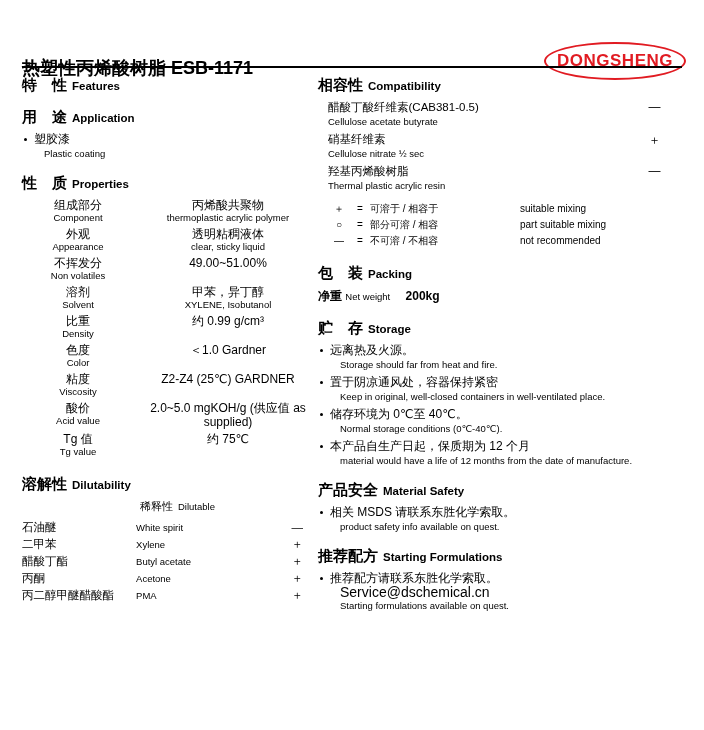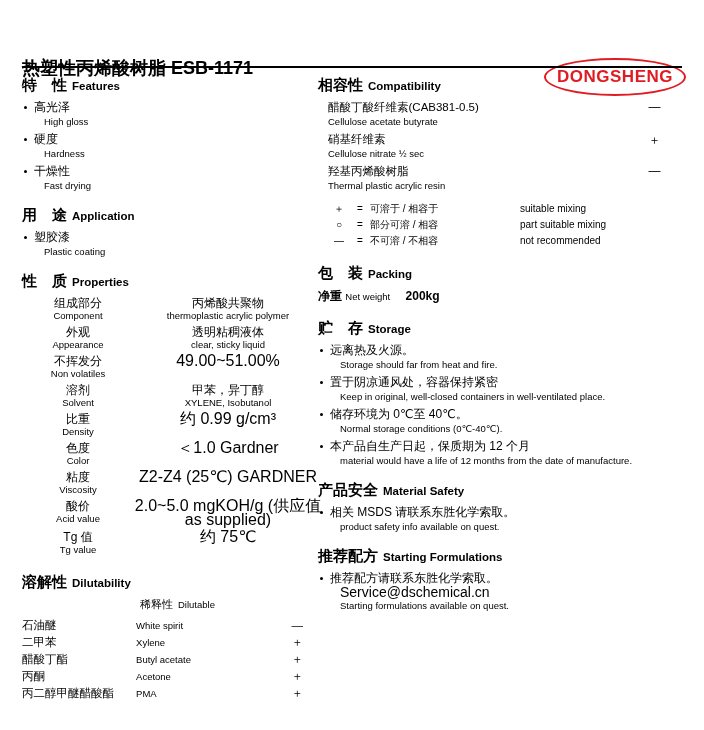--- a/index.html
+++ b/index.html
@@ -14,21 +14,21 @@
   .page{position:relative;width:572px;height:730px;}
 
   
   .header{position:absolute;left:0;top:18px;width:704px;height:52px;}
   .doc-title{
     position:absolute;left:22px;top:38px;
     font-size:18px;font-weight:bold;letter-spacing:0px;
     white-space:nowrap;
   }
   .logo{
-    position:absolute;right:18px;top:40px;
+    position:absolute;right:18px;top:24px;
     width:142px;height:38px;
     border:2.5px solid #e11b22;border-radius:50%;
     display:flex;align-items:center;justify-content:center;
     box-sizing:border-box;
   }
   .logo-text{
     color:#e11b22;font-weight:bold;font-size:17px;
     letter-spacing:.5px;font-family:"Liberation Sans",sans-serif;
   }
   .rule{
@@ -58,21 +58,21 @@
   .en-sub-noindent{font-size:9.5px;line-height:13px;}
 
   
   table.prop{border-collapse:collapse;width:300px;}
   table.prop td{vertical-align:top;padding:0;text-align:center;}
   td.k{width:112px;}
   .k-cn{font-size:12px;line-height:14px;}
   .k-en{font-size:9.5px;line-height:12px;padding-bottom:3px;}
   .v-cn{font-size:12px;line-height:14px;}
   .v-en{font-size:9.5px;line-height:12px;padding-bottom:3px;}
-  .v-one{font-size:16px;line-height:14px;padding-bottom:3px;}
+  .v-one{font-size:12px;line-height:14px;padding-bottom:3px;}
 
   
   .dil-head{font-size:11px;margin:4px 0 6px 118px;}
   .dil-head .en{font-size:9.5px;margin-left:5px;}
   table.dil{border-collapse:collapse;width:300px;}
   table.dil td{padding:0 0 2px 0;vertical-align:top;}
   td.d-cn{width:92px;font-size:11.5px;line-height:15px;}
   td.d-en{width:110px;font-size:9.5px;line-height:15px;}
   td.d-sym{width:40px;font-size:11.5px;line-height:15px;text-align:center;}
 
@@ -110,34 +110,20 @@
     </div>
   </div>
   <div class="rule"></div>
 
   <div class="col-left">
 
     <div class="sec-block">
       <h2 class="sec">
         <span>特　性</span><span class="en">Features</span>
       </h2>
-      <ul class="bullets">
-        <li>
-          <div class="cn">高光泽</div>
-          <div class="en-sub">High gloss</div>
-        </li>
-        <li>
-          <div class="cn">硬度</div>
-          <div class="en-sub">Hardness</div>
-        </li>
-        <li>
-          <div class="cn">干燥性</div>
-          <div class="en-sub">Fast drying</div>
-        </li>
-      </ul>
     </div>
 
     <div class="sec-block">
       <h2 class="sec">
         <span>用　途</span><span class="en">Application</span>
       </h2>
       <ul class="bullets">
         <li>
           <div class="cn">塑胶漆</div>
           <div class="en-sub">Plastic coating</div>

